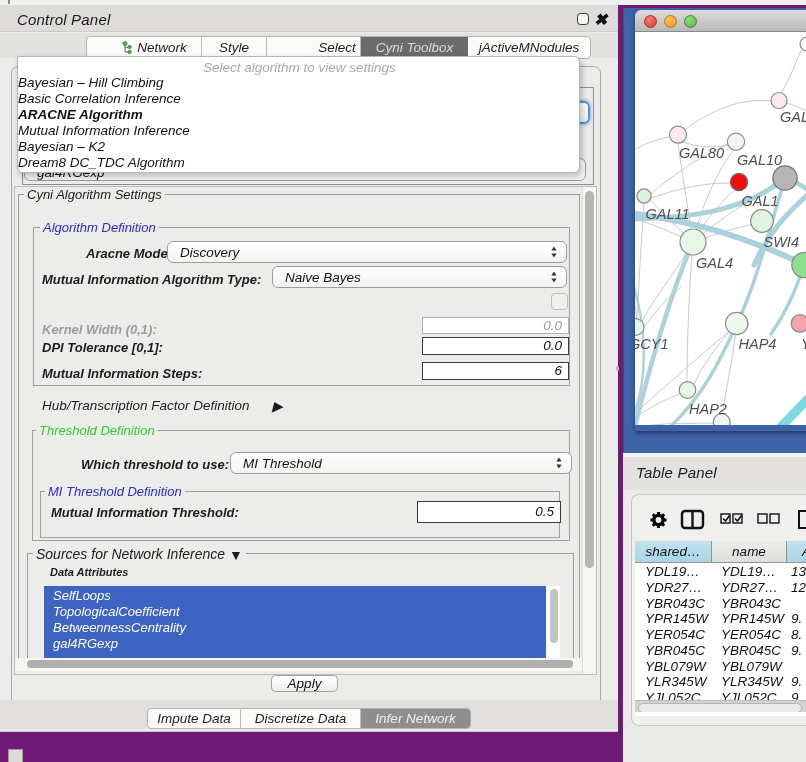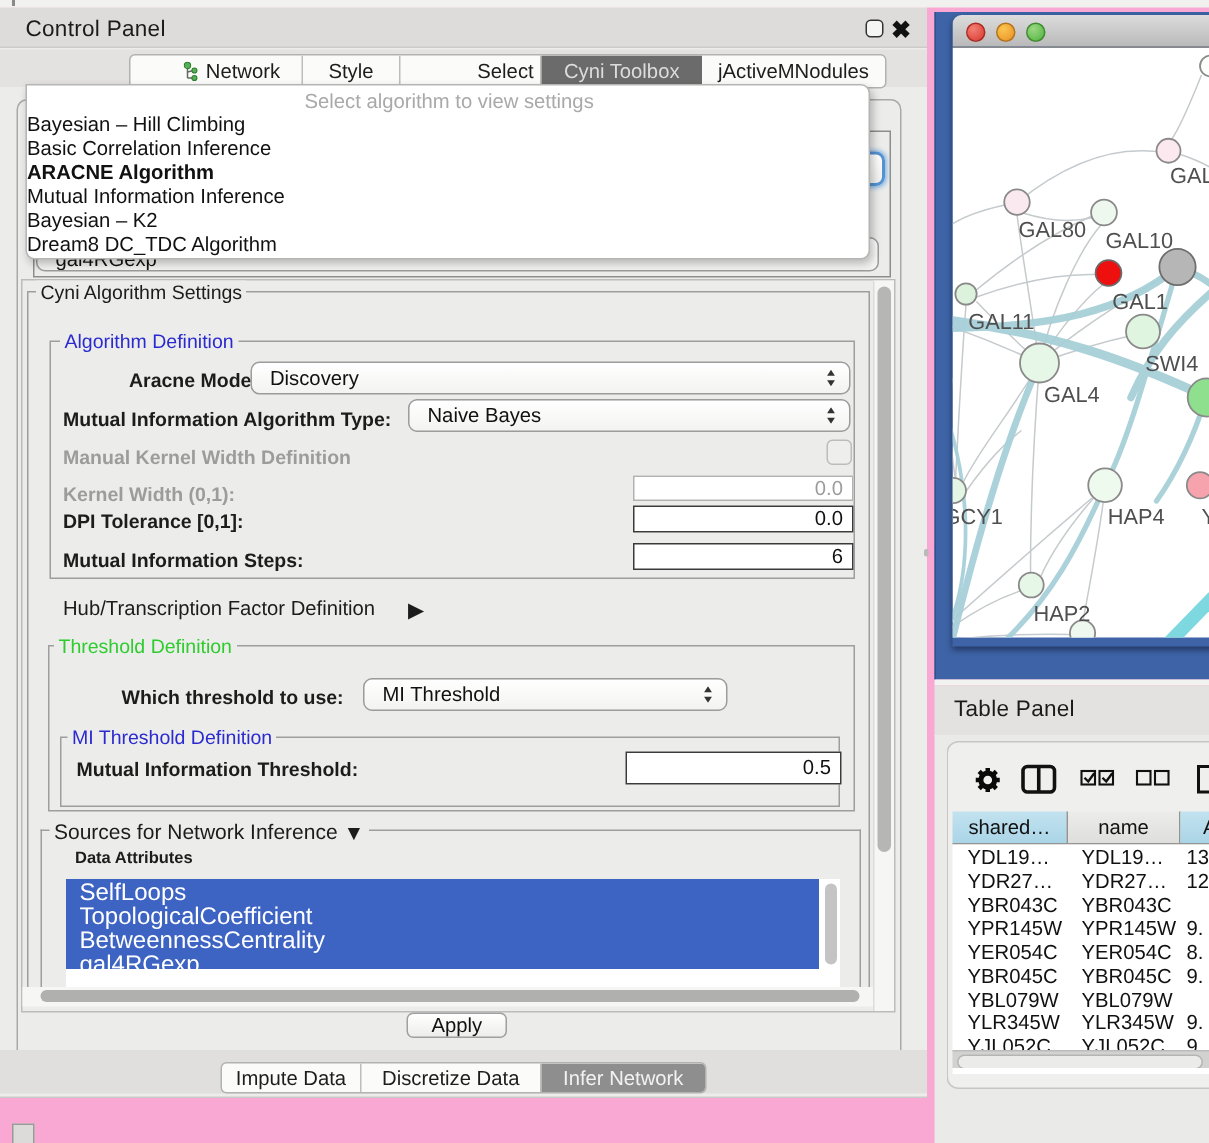--- a/index.html
+++ b/index.html
@@ -1,16 +1,16 @@
 <!DOCTYPE html>
 <html><head>
 <meta charset="utf-8">
 <style>
 html,body{margin:0;padding:0;}
-#root{position:relative;width:806px;height:762px;background:#f9a8d4;font-family:"Liberation Sans",sans-serif;overflow:hidden;}
+#root{position:relative;width:806px;height:762px;background:#701a75;font-family:"Liberation Sans",sans-serif;overflow:hidden;font-style:italic;}
 .abs{position:absolute;}
 .b{font-weight:bold;}
 .lbl{position:absolute;font-size:13px;font-weight:bold;color:#1c1c1c;white-space:nowrap;}
 .dis{color:#9c9c9c;}
 .combo{position:absolute;border:1px solid #9c9c9c;border-radius:6px;background:linear-gradient(#ffffff,#f3f3f1);box-sizing:border-box;font-size:13.5px;color:#111;}
 .combo .ct{position:absolute;left:12px;top:50%;transform:translateY(-50%);white-space:nowrap;}
 .arr{position:absolute;right:9px;top:50%;transform:translateY(-50%);width:6px;height:11px;}
 .tf{position:absolute;background:#fff;box-sizing:border-box;font-size:13.5px;text-align:right;padding-right:6px;}
 .gbox{position:absolute;border:1px solid #9e9e9e;box-sizing:border-box;}
 .gtitle{position:absolute;font-size:13px;background:#ececea;padding:0 3px;white-space:nowrap;}
@@ -71,58 +71,57 @@
 
   <div class="lbl" style="left:42px;top:267px;">Mutual Information Algorithm Type:</div>
   <div class="combo" style="left:272px;top:261px;width:295px;height:22px;">
         <span class="ct">Naive Bayes</span>
     <svg class="arr" viewBox="0 0 6 11">
           <path d="M3 0 L5.6 4 L0.4 4 Z" fill="#333"></path>
           <path d="M3 11 L5.6 7 L0.4 7 Z" fill="#333"></path>
         </svg>
   </div>
 
-  <div class="lbl dis" style="left:42px;top:292px;">Manual Kernel Width Definition</div>
   <div class="abs" style="left:551px;top:288px;width:15px;height:15px;border:1px solid #bcbcba;border-radius:4px;background:#eeeeec;"></div>
 
   <div class="lbl dis" style="left:42px;top:317px;">Kernel Width (0,1):</div>
   <div class="tf" style="left:422px;top:312px;width:147px;height:17px;border:1px solid #b2b2b0;color:#9c9c9c;line-height:16px;">0.0</div>
 
   <div class="lbl" style="left:42px;top:335px;">DPI Tolerance [0,1]:</div>
   <div class="tf" style="left:422px;top:332px;width:147px;height:18px;border:1.5px solid #3a3a3a;color:#111;line-height:16px;">0.0</div>
 
   <div class="lbl" style="left:42px;top:361px;">Mutual Information Steps:</div>
   <div class="tf" style="left:422px;top:357px;width:147px;height:18px;border:1.5px solid #3a3a3a;color:#111;line-height:16px;">6</div>
 
   <div class="abs" style="left:42px;top:393px;font-size:13.5px;color:#1c1c1c;white-space:nowrap;">Hub/Transcription Factor Definition<span style="position:absolute;left:230px;top:0;font-size:14px;">▶</span></div>
 
   <div class="gbox" style="left:32px;top:425px;width:538px;height:111px;"></div>
   <div class="gtitle" style="left:36px;top:418px;color:#2ecc2e;">Threshold Definition</div>
 
   <div class="lbl" style="left:81px;top:452px;">Which threshold to use:</div>
-  <div class="combo" style="left:242px;top:447px;width:243px;height:22px;">
+  <div class="combo" style="left:230px;top:447px;width:342px;height:22px;">
         <span class="ct">MI Threshold</span>
     <svg class="arr" viewBox="0 0 6 11">
           <path d="M3 0 L5.6 4 L0.4 4 Z" fill="#333"></path>
           <path d="M3 11 L5.6 7 L0.4 7 Z" fill="#333"></path>
         </svg>
   </div>
 
   <div class="gbox" style="left:40px;top:486px;width:520px;height:47px;"></div>
   <div class="gtitle" style="left:45px;top:479px;color:#2a2ad0;">MI Threshold Definition</div>
 
   <div class="lbl" style="left:51px;top:500px;">Mutual Information Threshold:</div>
   <div class="tf" style="left:417px;top:496px;width:144px;height:22px;border:1.5px solid #3a3a3a;color:#111;line-height:20px;">0.5</div>
 
   <div class="gbox" style="left:27px;top:548px;width:547px;height:110px;border-bottom:none;"></div>
   <div class="gtitle" style="left:33px;top:541px;color:#1c1c1c;font-size:14px;">Sources for Network Inference <span style="font-size:14px;vertical-align:-1px;">▼</span></div>
   <div class="lbl" style="left:50px;top:561px;font-size:11px;">Data Attributes</div>
 
   <div class="abs" style="left:44px;top:581px;width:516px;height:72px;background:#fff;overflow:hidden;">
-    <div class="abs" style="left:0;top:0;width:502px;height:60px;background:#3d63c3;color:#fff;font-size:16px;">
+    <div class="abs" style="left:0;top:0;width:502px;height:82px;background:#3d63c3;color:#fff;font-size:13px;">
       <div style="padding:2px 0 0 9px;line-height:16px;">SelfLoops<br>TopologicalCoefficient<br>BetweennessCentrality<br>gal4RGexp</div>
     </div>
     <div class="abs" style="left:506px;top:3px;width:8px;height:54px;background:#c4c4c4;border-radius:4px;"></div>
   </div>
 
   <div class="abs" style="left:15px;top:653px;width:581px;height:13px;background:#f6f6f4;">
     <div class="abs" style="left:12px;top:2px;width:546px;height:8px;background:#b0b0ae;border-radius:4px;"></div>
   </div>
 
   <div class="abs" style="left:582px;top:182px;width:14px;height:487px;background:#f6f6f4;border-left:1px solid #dcdcda;box-sizing:border-box;">

